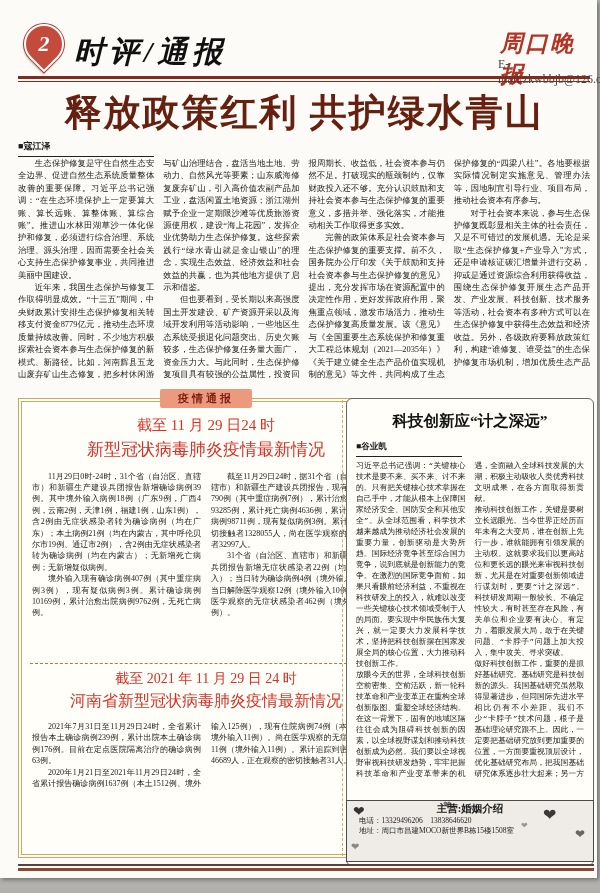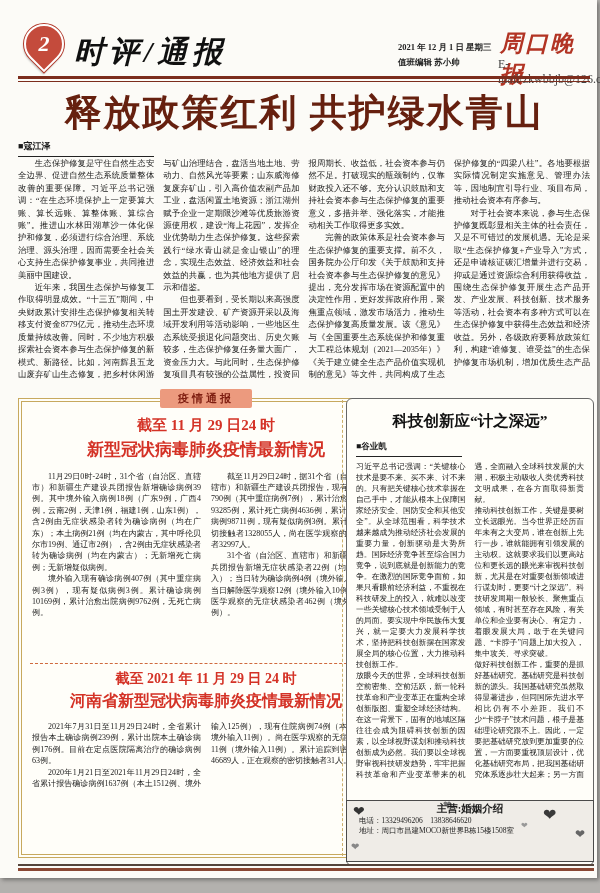--- a/index.html
+++ b/index.html
@@ -32,40 +32,40 @@
                   text-align:justify; overflow:hidden; }
   .article-body p, .col-body p { margin:0; text-indent:2em; }
 
   
   .epi-outer { position:absolute; left:18px; top:398px; width:376px; height:460px;
                border:1px solid #c7a95f; padding:2px; background:#fffef9; }
   .epi-inner { border:1px solid #c7a95f; height:100%; position:relative; padding-top:12px; }
   .epi-tab { position:absolute; top:-13px; left:50%; transform:translateX(-50%);
              background:#ec9a7e; color:#7e1d10; font-weight:bold; font-size:11px;
              padding:2px 18px; letter-spacing:3px; border-radius:2px; }
-  .epi-title { text-align:center; color:#d43226; font-weight:700; line-height:1.55; }
+  .epi-title { text-align:center; color:#d43226; font-weight:400; line-height:1.55; }
   .epi-title .l1 { font-size:15px; display:block; }
   .epi-title .l2 { font-size:17px; display:block; }
   .col-body { padding:7px 10px 0; column-count:2; column-gap:10px; font-size:8px;
               line-height:11.4px; text-align:justify; overflow:hidden; }
   .nat-body { height:194px; }
   .hen-body { height:108px; }
   .epi-divider { margin:5px 8px 4px; border-top:1px dashed #d06a3f; }
   .epi-title2 .l1 { font-size:14px; display:block; }
   .epi-title2 .l2 { font-size:16px; display:block; }
   .v-divider { position:absolute; left:342px; top:400px; height:456px; border-left:1px dashed #cdb06a; }
 
   
   .tech-box { position:absolute; left:346px; top:398px; width:248px; height:468px;
               border:1px solid #666; border-radius:6px; background:#fffef9; padding:8px 9px 0; }
   .tech-title { text-align:center; font-size:15.5px; font-weight:900; color:#111; margin-top:4px; }
   .tech-byline { margin-top:9px; width:106px; font-size:8.5px; font-weight:bold;
                  border-bottom:1px solid #222; padding-bottom:3px; }
   .tech-body { margin-top:4px; column-count:2; column-gap:9px; font-size:7.8px; line-height:11px;
-               text-align:justify; overflow:hidden; height:324px; }
+               text-align:justify; overflow:hidden; height:324px;font-family:Liberation Mono, monospace; }
 
   
   .ad-box { position:absolute; left:346px; top:800px; width:248px; height:62px;
             border:1px solid #4a4a4a; background:#efece7; overflow:hidden; }
   .ad-title { text-align:center; font-size:17px; font-weight:900; color:#161616;
               letter-spacing:2px; margin-top:7px; position:relative; z-index:2; }
   .ad-sub { text-align:center; font-size:10.5px; font-weight:bold; margin-top:1px; position:relative; z-index:2; }
   .ad-line { font-size:7.5px; padding-left:12px; line-height:9.5px; position:relative; z-index:2; color:#222; }
   .heart { position:absolute; color:#555; z-index:1; }
   .h1 { left:6px; top:2px; font-size:14px; color:#333; }
@@ -80,24 +80,20 @@
 </style>
 </head>
 <body>
 
 <div class="sheet">
 
   <div class="pin">
     <span>2</span>
   </div>
   <div class="section-title">时评/通报</div>
-  <div class="dateblock">
-    <div>2021 年 12 月 1 日 星期三</div>
-    <div>值班编辑 苏小帅</div>
-  </div>
   <div class="masthead">周口晚报</div>
   <div class="email">E-mail/zkwbbjb@126.com</div>
   <div class="header-rule"></div>
 
   <div class="headline">释放政策红利 共护绿水青山</div>
   <div class="byline">■寇江泽</div>
   <div class="article-body">
     <p>生态保护修复是守住自然生态安全边界、促进自然生态系统质量整体改善的重要保障。习近平总书记强调：“在生态环境保护上一定要算大账、算长远账、算整体账、算综合账”。推进山水林田湖草沙一体化保护和修复，必须进行综合治理、系统治理、源头治理，因而需要全社会关心支持生态保护修复事业，共同推进美丽中国建设。</p>
     <p>近年来，我国生态保护与修复工作取得明显成效。“十三五”期间，中央财政累计安排生态保护修复相关转移支付资金8779亿元，推动生态环境质量持续改善。同时，不少地方积极探索社会资本参与生态保护修复的新模式、新路径。比如，河南辉县五龙山废弃矿山生态修复，把乡村休闲游与矿山治理结合，盘活当地土地、劳动力、自然风光等要素；山东威海修复废弃矿山，引入高价值农副产品加工业，盘活闲置土地资源；浙江湖州赋予企业一定期限沙滩等优质旅游资源使用权，建设“海上花园”，发挥企业优势助力生态保护修复。这些探索践行“绿水青山就是金山银山”的理念，实现生态效益、经济效益和社会效益的共赢，也为其他地方提供了启示和借鉴。</p>
     <p>但也要看到，受长期以来高强度国土开发建设、矿产资源开采以及海域开发利用等活动影响，一些地区生态系统受损退化问题突出、历史欠账较多，生态保护修复任务量大面广，资金压力大。与此同时，生态保护修复项目具有较强的公益属性，投资回报周期长、收益低，社会资本参与仍然不足。打破现实的瓶颈制约，仅靠财政投入还不够。充分认识鼓励和支持社会资本参与生态保护修复的重要意义，多措并举、强化落实，才能推动相关工作取得更多实效。</p>
@@ -137,21 +133,21 @@
   </div>
 
   <div class="v-divider"></div>
 
   <div class="tech-box">
     <div class="tech-title">科技创新应“计之深远”</div>
     <div class="tech-byline">■谷业凯</div>
     <div class="tech-body">
       <p>习近平总书记强调：“关键核心技术是要不来、买不来、讨不来的。只有把关键核心技术掌握在自己手中，才能从根本上保障国家经济安全、国防安全和其他安全”。从全球范围看，科学技术越来越成为推动经济社会发展的重要力量，创新驱动是大势所趋。国际经济竞争甚至综合国力竞争，说到底就是创新能力的竞争。在激烈的国际竞争面前，如果只看眼前经济利益，不重视在科技研发上的投入，就难以改变一些关键核心技术领域受制于人的局面。要实现中华民族伟大复兴，就一定要大力发展科学技术，坚持把科技创新摆在国家发展全局的核心位置，大力推动科技创新工作。</p>
       <p>放眼今天的世界，全球科技创新空前密集、空前活跃，新一轮科技革命和产业变革正在重构全球创新版图、重塑全球经济结构。在这一背景下，固有的地域区隔往往会成为阻碍科技创新的因素，以全球视野谋划和推动科技创新成为必然。我们要以全球视野审视科技研发趋势，牢牢把握科技革命和产业变革带来的机遇，全面融入全球科技发展的大潮，积极主动吸收人类优秀科技文明成果，在各方面取得新贡献。</p>
-      <p>推动科技创新工作，关键是要树立长远眼光。当今世界正经历百年未有之大变局，谁在创新上先行一步，谁就能拥有引领发展的主动权。这就要求我们以更高站位和更长远的眼光来审视科技创新，尤其是在对重要创新领域进行谋划时，更要“计之深远”。科技研发周期一般较长、聚焦重点领域，有时甚至存在风险，有关单位和企业要有决心、有定力，着眼发展大局，敢于在关键问题、“卡脖子”问题上加大投入，集中攻关、寻求突破。</p>
+      <p>推动科技创新工作，关键是要树立长远眼光。当今世界正经历百年未有之大变局，谁在创新上先行一步，谁就能拥有引领发展的主动权。这就要求我们以更高站位和更长远的眼光来审视科技创新，尤其是在对重要创新领域进行谋划时，更要“计之深远”。科技研发周期一般较长、不确定性较大，有时甚至存在风险，有关单位和企业要有决心、有定力，着眼发展大局，敢于在关键问题、“卡脖子”问题上加大投入，集中攻关、寻求突破。</p>
       <p>做好科技创新工作，重要的是抓好基础研究。基础研究是科技创新的源头。我国基础研究虽然取得显著进步，但同国际先进水平相比仍有不小差距。我们不少“卡脖子”技术问题，根子是基础理论研究跟不上。因此，一定要把基础研究放到更加重要的位置，一方面要重视顶层设计，优化基础研究布局，把我国基础研究体系逐步壮大起来；另一方面要创造有利于基础研究的良好科研生态，鼓励广大科研人员解放思想、大胆创新，让科学家心无旁骛搞研究，以“十年磨一剑”的恒心和专注攀登科技高峰，努力做出更多“从0到1”的原创性成果。</p>
 
     </div>
   </div>
 
   <div class="ad-box">
     <span class="heart h1">❤</span>
     <span class="heart h2">❤</span>
     <span class="heart h3">❤</span>
     <span class="heart h4">❤</span>

